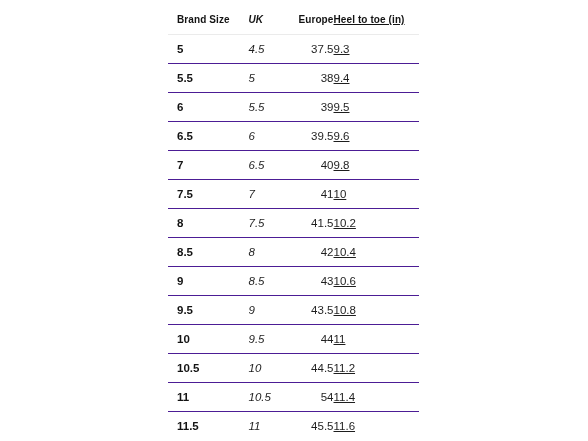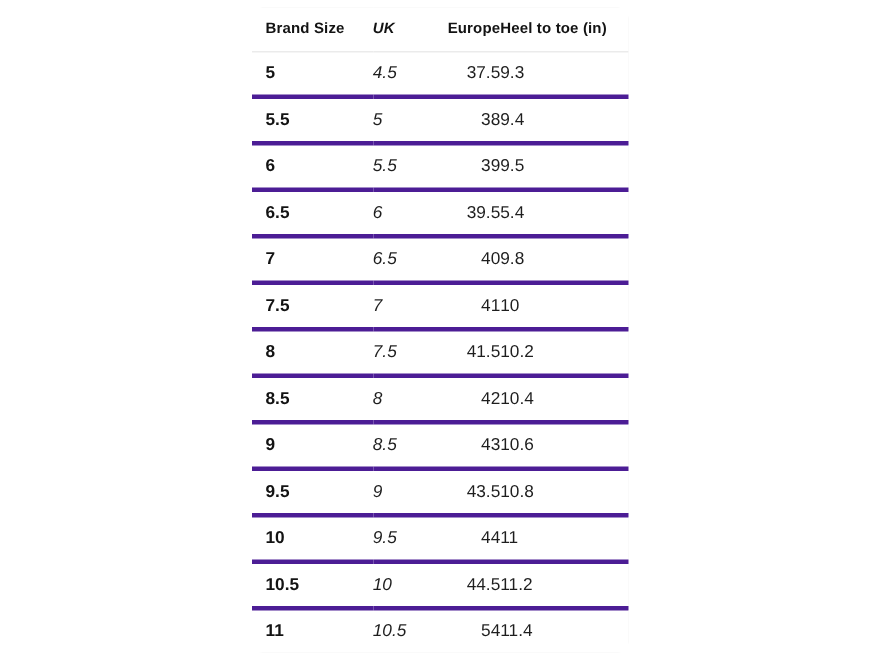--- a/index.html
+++ b/index.html
@@ -57,21 +57,21 @@
     white-space: nowrap;
     letter-spacing: 0.1px;
   }
 
   table.size-chart tbody td {
     text-align: left;
     font-size: 11.5px;
     font-weight: normal;
     color: #1e1e1e;
     padding: 8px 0 8px 0;
-    border-top: 3px solid #4c1d95;
+    border-top: 1px solid #4c1d95;
     background: #ffffff;
     white-space: nowrap;
   }
 
   table.size-chart tbody tr:first-child td {
     border-top: none;
   }
 
   table.size-chart tbody td.brand {
     font-weight: bold;
@@ -79,21 +79,21 @@
   }
 
   
   table.size-chart th.col-brand,
   table.size-chart td.brand { padding-left: 9px; }
   table.size-chart th.col-uk,
   table.size-chart td.uk { padding-left: 0px; font-style: italic; }
   table.size-chart th.col-eu,
   table.size-chart td.eu { padding-left: 0px; text-align: right; }
   table.size-chart th.col-heel,
-  table.size-chart td.heel { padding-left: 0px; }
+  table.size-chart td.heel { padding-left: 0px; text-decoration: underline; }
 </style>
 </head>
 <body>
 
 <div class="page">
   <div class="size-chart-wrap">
     <table class="size-chart">
       <colgroup>
         <col class="c-brand">
         <col class="c-uk">
@@ -124,21 +124,21 @@
           <tr>
             <td class="brand">6</td>
             <td class="uk">5.5</td>
             <td class="eu">39</td>
             <td class="heel">9.5</td>
           </tr>
           <tr>
             <td class="brand">6.5</td>
             <td class="uk">6</td>
             <td class="eu">39.5</td>
-            <td class="heel">5.4</td>
+            <td class="heel">9.6</td>
           </tr>
           <tr>
             <td class="brand">7</td>
             <td class="uk">6.5</td>
             <td class="eu">40</td>
             <td class="heel">9.8</td>
           </tr>
           <tr>
             <td class="brand">7.5</td>
             <td class="uk">7</td>
@@ -180,16 +180,22 @@
             <td class="uk">10</td>
             <td class="eu">44.5</td>
             <td class="heel">11.2</td>
           </tr>
           <tr>
             <td class="brand">11</td>
             <td class="uk">10.5</td>
             <td class="eu">54</td>
             <td class="heel">11.4</td>
           </tr>
+          <tr>
+            <td class="brand">11.5</td>
+            <td class="uk">11</td>
+            <td class="eu">45.5</td>
+            <td class="heel">11.6</td>
+          </tr>
         </tbody>
     </table>
   </div>
 </div>
 
 </body></html>

